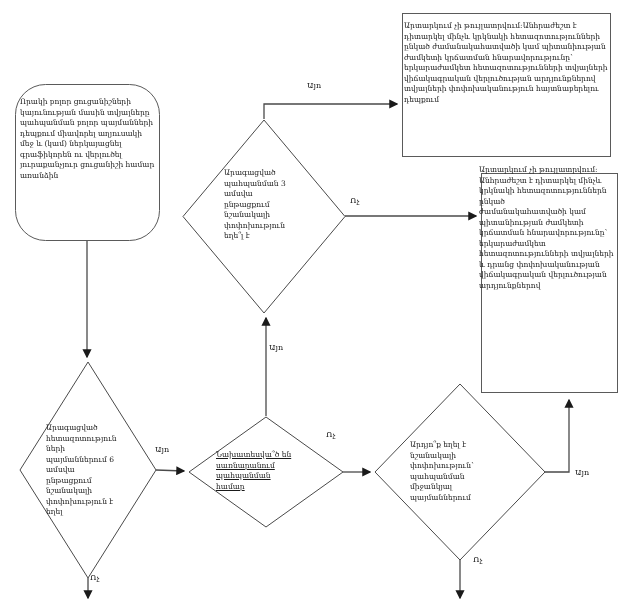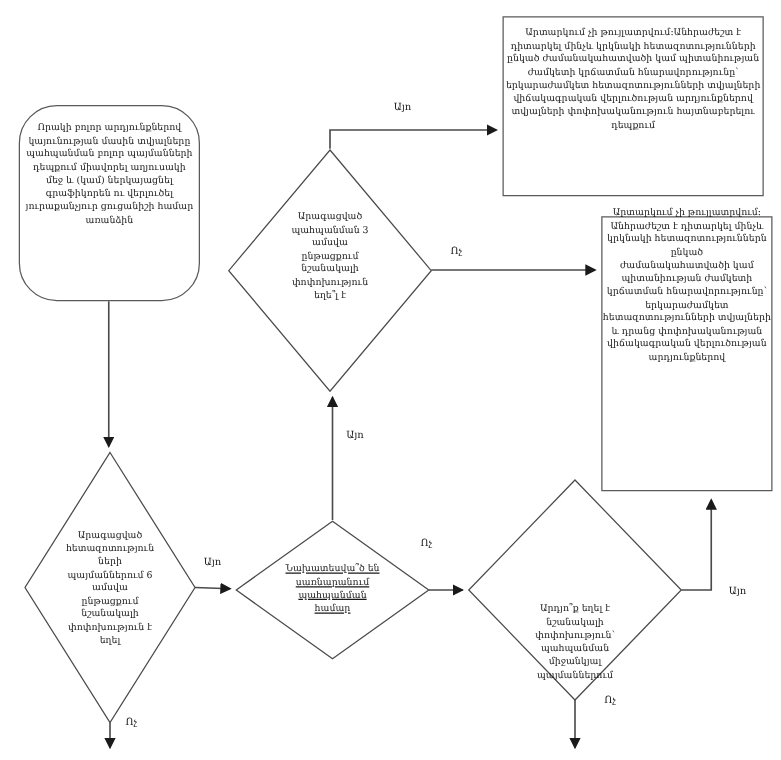--- a/index.html
+++ b/index.html
@@ -13,30 +13,28 @@
     overflow: hidden;
   }
   #flow-svg { position: absolute; left: 0; top: 0; }
   .shape { fill: #ffffff; stroke: #5a5a5a; stroke-width: 1; }
   .diamond { fill: #ffffff; stroke: #4a4a4a; stroke-width: 1; }
   .edge { fill: none; stroke: #4a4a4a; stroke-width: 1.3; }
   .node-text {
     position: absolute;
     font-size: 7.5px;
     line-height: 1.4;
-    text-align: center;
     white-space: pre-line;
     color: #1a1a1a;
   }
   .edge-label {
     position: absolute;
     width: 30px;
     font-size: 8px;
     line-height: 1.2;
-    text-align: center;
     color: #1a1a1a;
   }
 </style>
 </head>
 <body>
 
 <div id="canvas">
 
   <svg id="flow-svg" width="625" height="608" viewBox="0 0 625 608" xmlns="http://www.w3.org/2000/svg">
     <defs>
@@ -57,21 +55,21 @@
 
     <rect class="shape" x="15.5" y="84.5" width="144" height="156" rx="30" ry="30"></rect>
     <rect class="shape" x="402.5" y="13.5" width="208" height="143"></rect>
     <rect class="shape" x="481.5" y="173.5" width="136" height="219"></rect>
     <polygon class="diamond" points="264,120 345,216.5 264,313 183,216.5"></polygon>
     <polygon class="diamond" points="88,362 156,470 88,578 20,470"></polygon>
     <polygon class="diamond" points="266,417 343,472 266,527 189,472"></polygon>
     <polygon class="diamond" points="460,384 545,472 460,560 375,472"></polygon>
   </svg>
 
-  <div class="node-text" style="left:20px; top:97px; width:135px;">Որակի բոլոր արդյունքներով
+  <div class="node-text" style="left:20px; top:97px; width:135px;">Որակի բոլոր ցուցանիշների
 կայունության մասին տվյալները
 պահպանման բոլոր պայմանների
 դեպքում միավորել աղյուսակի
 մեջ և (կամ) ներկայացնել
 գրաֆիկորեն ու վերլուծել
 յուրաքանչյուր ցուցանիշի համար
 առանձին</div>
 
   <div class="node-text" style="left:404px; top:21px; width:205px;">Արտարկում չի թույլատրվում:Անհրաժեշտ է
 դիտարկել մինչև կրկնակի հետազոտությունների
@@ -110,21 +108,21 @@
 ընթացքում
 նշանակալի
 փոփոխություն է
 եղել</div>
 
   <div class="node-text" style="left:216px; top:450px; width:100px;text-decoration:underline;">Նախատեսվա՞ծ են
 սառնարանում
 պահպանման
 համար</div>
 
-  <div class="node-text" style="left:410px; top:440px; width:100px;margin-top:42px;">Արդյո՞ք եղել է
+  <div class="node-text" style="left:410px; top:440px; width:100px;">Արդյո՞ք եղել է
 նշանակալի
 փոփոխություն՝
 պահպանման
 միջանկյալ
 պայմաններում</div>
 
   <div class="edge-label" style="left:307px; top:81px;">Այո</div>
 
   <div class="edge-label" style="left:350px; top:196px;">Ոչ</div>
 

